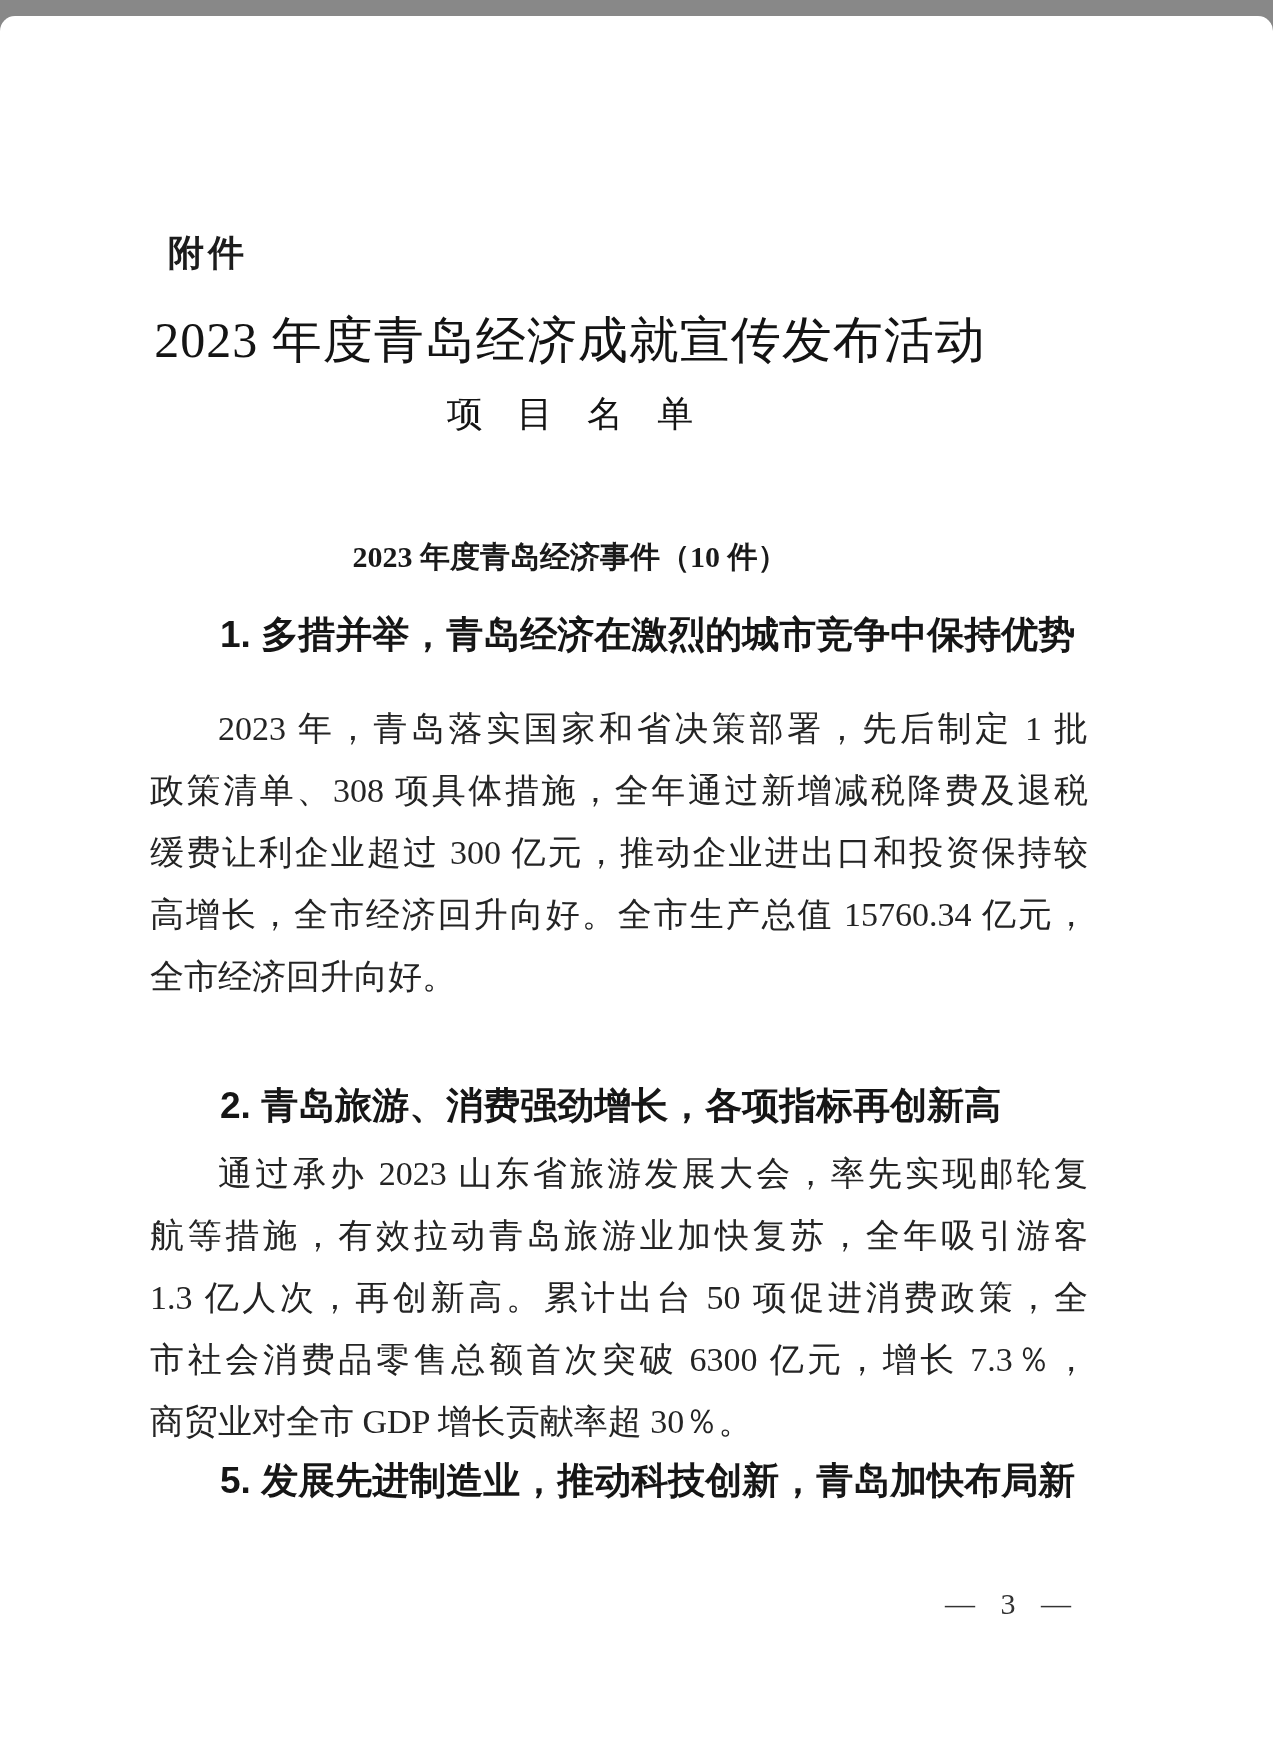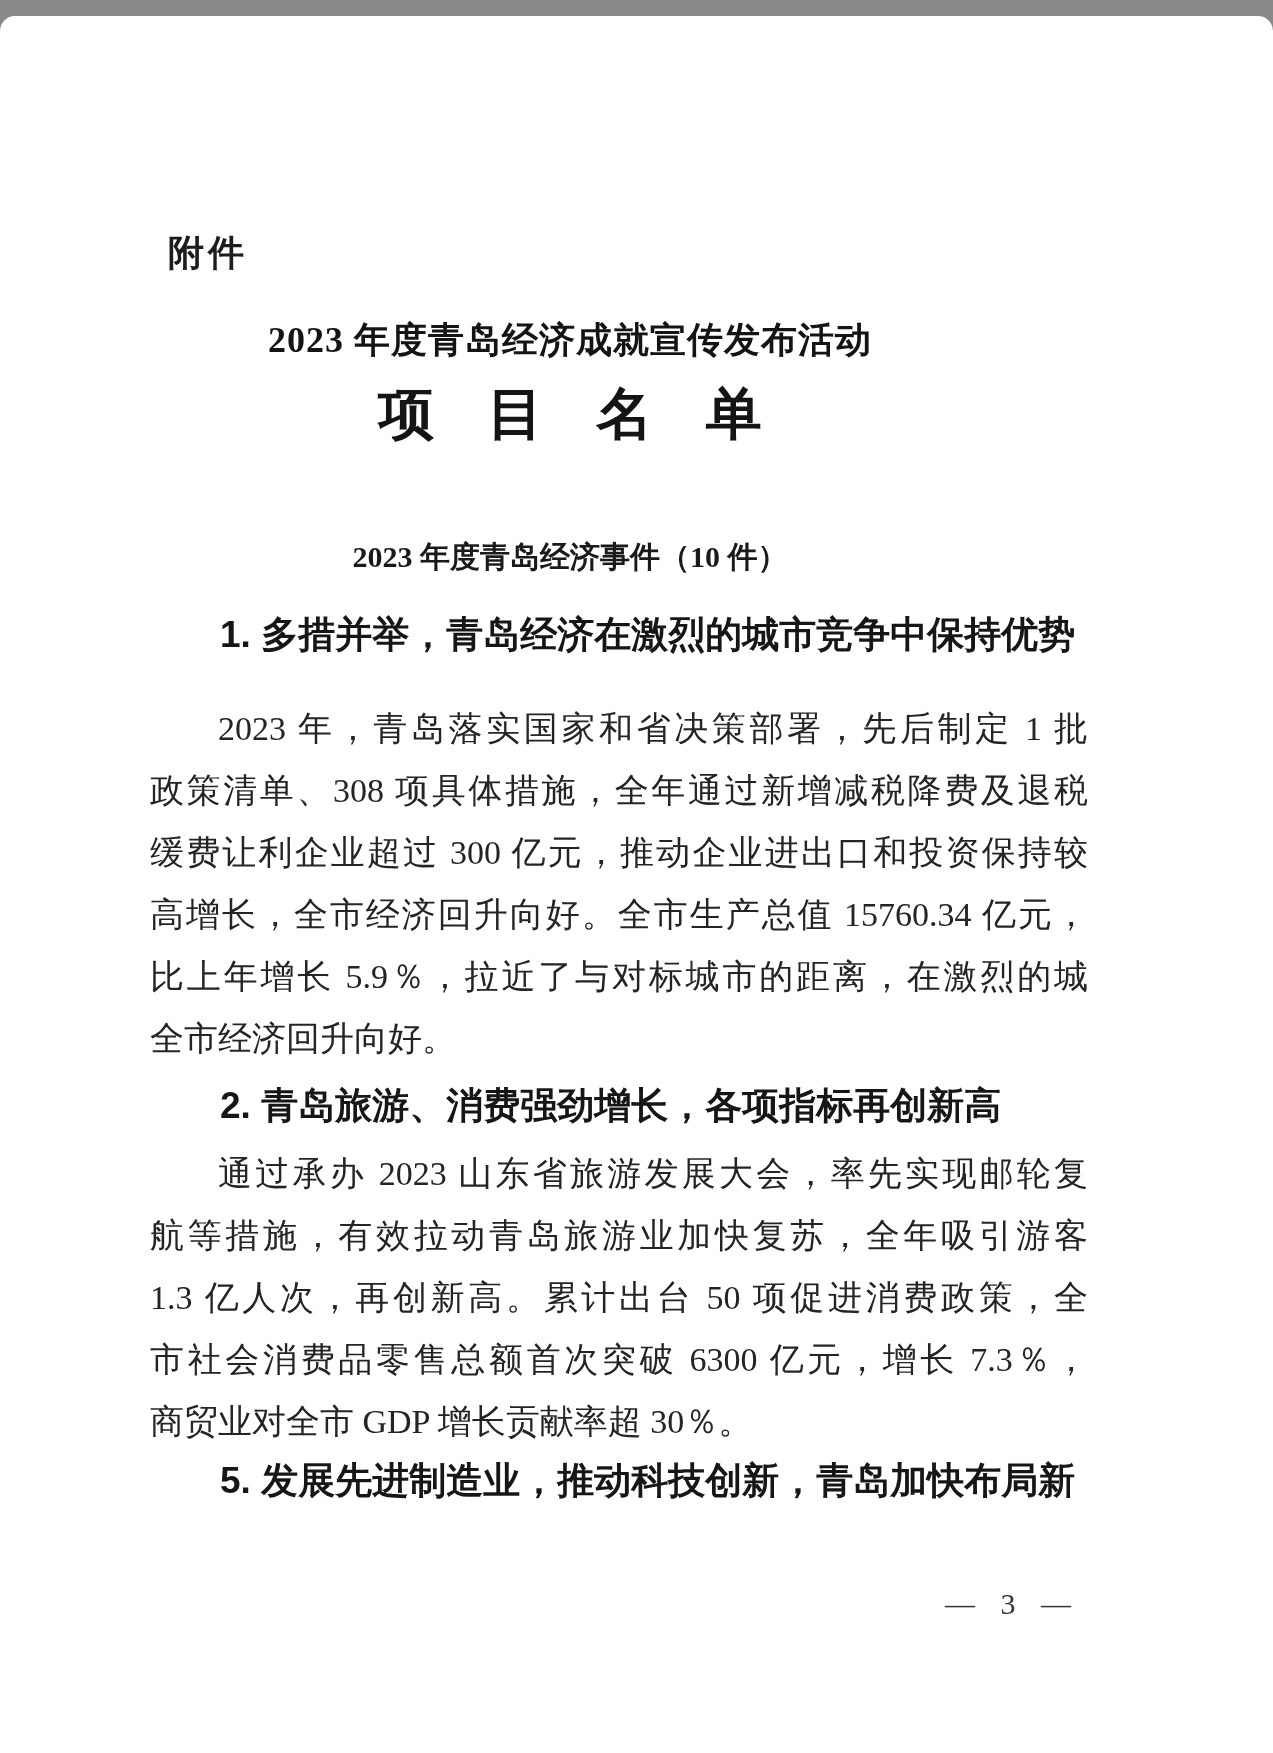--- a/index.html
+++ b/index.html
@@ -16,25 +16,25 @@
   
   .attach{
     position:absolute;left:168px;top:215px;
     font-family:"Liberation Sans",sans-serif;
     font-weight:700;font-size:36px;line-height:44px;color:#1c1c1c;
     letter-spacing:4px;
   }
   
   .center-box{position:absolute;left:100px;width:940px;text-align:center;}
   .title1{
-    top:296px;font-size:36px;line-height:56px;font-weight:700;color:#141414;
+    top:296px;font-size:50px;line-height:56px;font-weight:400;color:#141414;
     letter-spacing:1px;
   }
   .title2{
-    top:370px;font-size:56px;line-height:56px;font-weight:700;color:#141414;
+    top:370px;font-size:36px;line-height:56px;font-weight:400;color:#141414;
     letter-spacing:0.95em;padding-left:0.95em;box-sizing:border-box;
   }
   .subtitle{
     top:517px;font-size:30px;line-height:48px;font-weight:700;color:#1a1a1a;
   }
   
   .sec-heading{
     position:absolute;left:150px;width:940px;
     font-family:"Liberation Sans",sans-serif;
     font-weight:700;font-size:37px;line-height:62px;color:#161616;
@@ -82,21 +82,20 @@
 
   <div class="sec-heading" style="top:588px;">
     <div class="hline indent">1. 多措并举，青岛经济在激烈的城市竞争中保持优势</div>
   </div>
 
   <div class="para" style="top:682px;">
     <div class="line indent">2023 年，青岛落实国家和省决策部署，先后制定 1 批</div>
     <div class="line">政策清单、308 项具体措施，全年通过新增减税降费及退税</div>
     <div class="line">缓费让利企业超过 300 亿元，推动企业进出口和投资保持较</div>
     <div class="line">高增长，全市经济回升向好。全市生产总值 15760.34 亿元，</div>
-    <div class="line">比上年增长 5.9％，拉近了与对标城市的距离，在激烈的城</div>
     <div class="line end">全市经济回升向好。</div>
   </div>
 
   <div class="sec-heading" style="top:1059px;">
     <div class="hline indent">2. 青岛旅游、消费强劲增长，各项指标再创新高</div>
   </div>
 
   <div class="para" style="top:1127px;">
     <div class="line indent">通过承办 2023 山东省旅游发展大会，率先实现邮轮复</div>
     <div class="line">航等措施，有效拉动青岛旅游业加快复苏，全年吸引游客</div>

